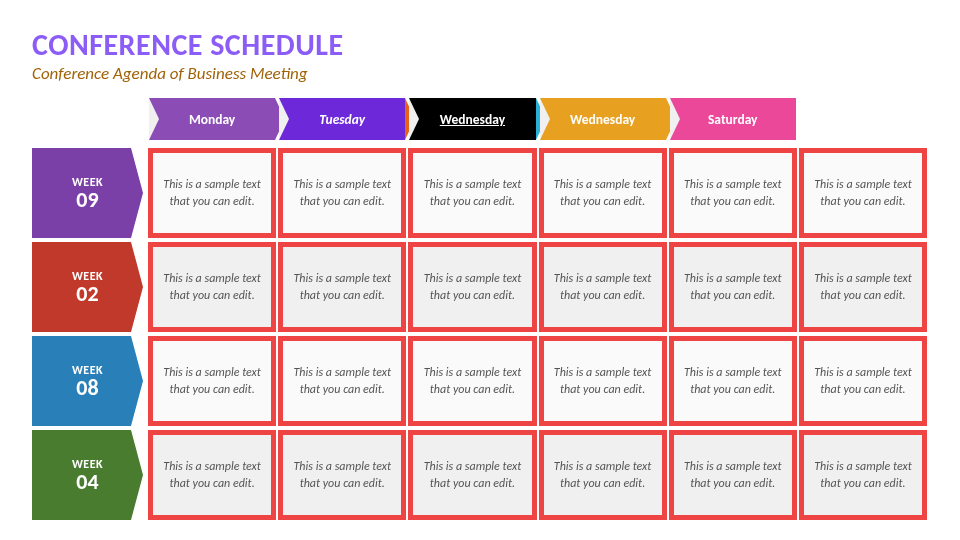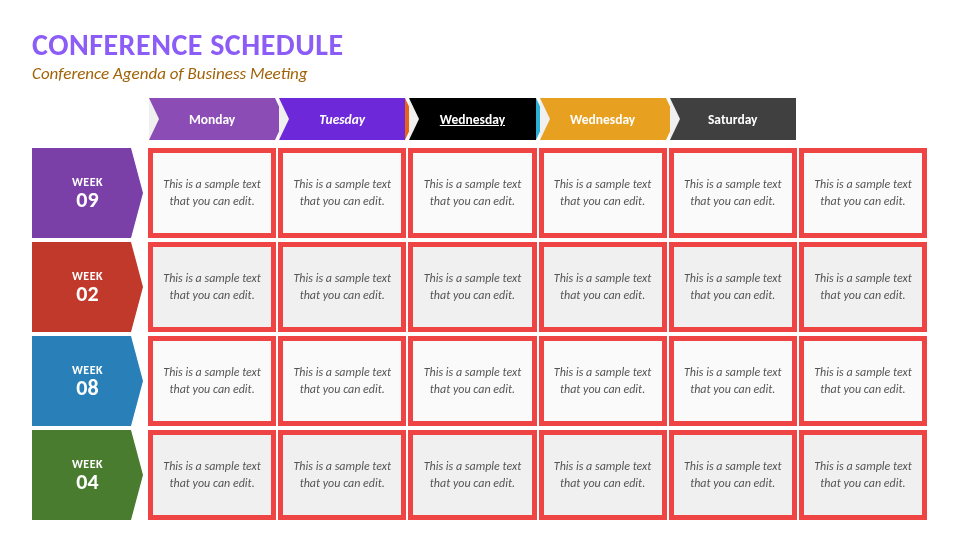--- a/index.html
+++ b/index.html
@@ -100,21 +100,21 @@
 
     .day-header:first-child::before {
       display: none;
     }
 
     .day-header-monday { background: #8b4db5; --color: #8b4db5; }
     .day-header-tuesday { background: #6d28d9; font-style: italic; --color: #e8631a; }
     .day-header-wednesday { background: #000000; text-decoration: underline; --color: #2ab0d4; }
     .day-header-thursday { background: #5a9e2f; --color: #5a9e2f; }
     .day-header-friday { background: #e8a020; --color: #e8a020; }
-    .day-header-saturday { background: #404040; --color: #d43a8e; }
+    .day-header-saturday { background: #ec4899; --color: #d43a8e; }
 
     
     .day-header-saturday::after {
       display: none;
     }
 
     
     .weeks-container {
       display: flex;
       flex-direction: column;

